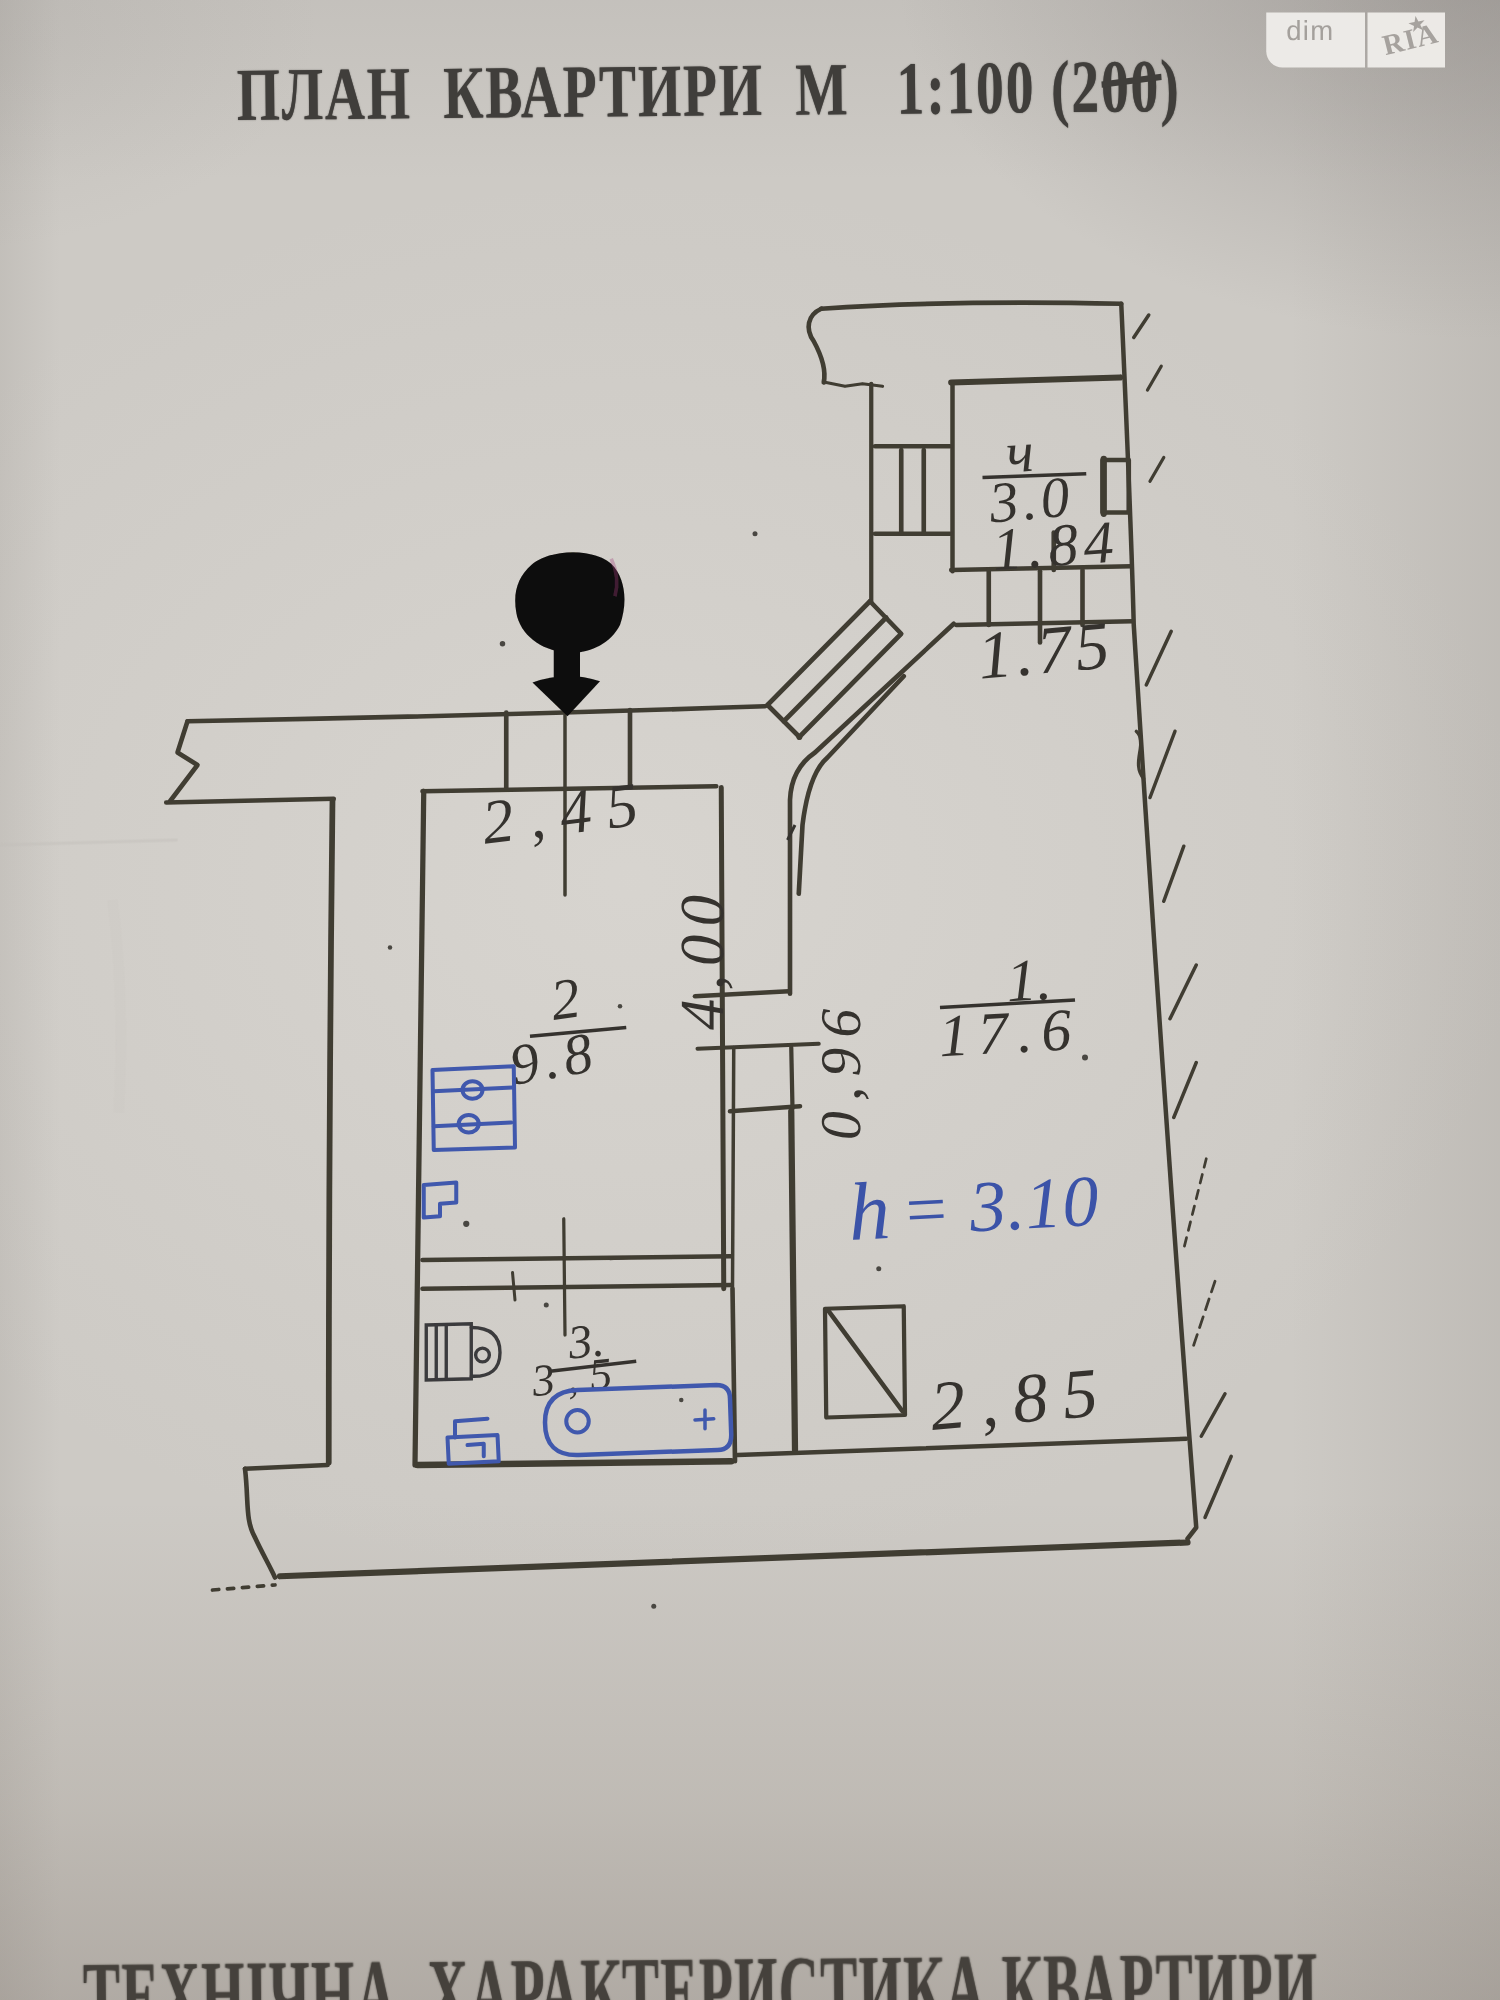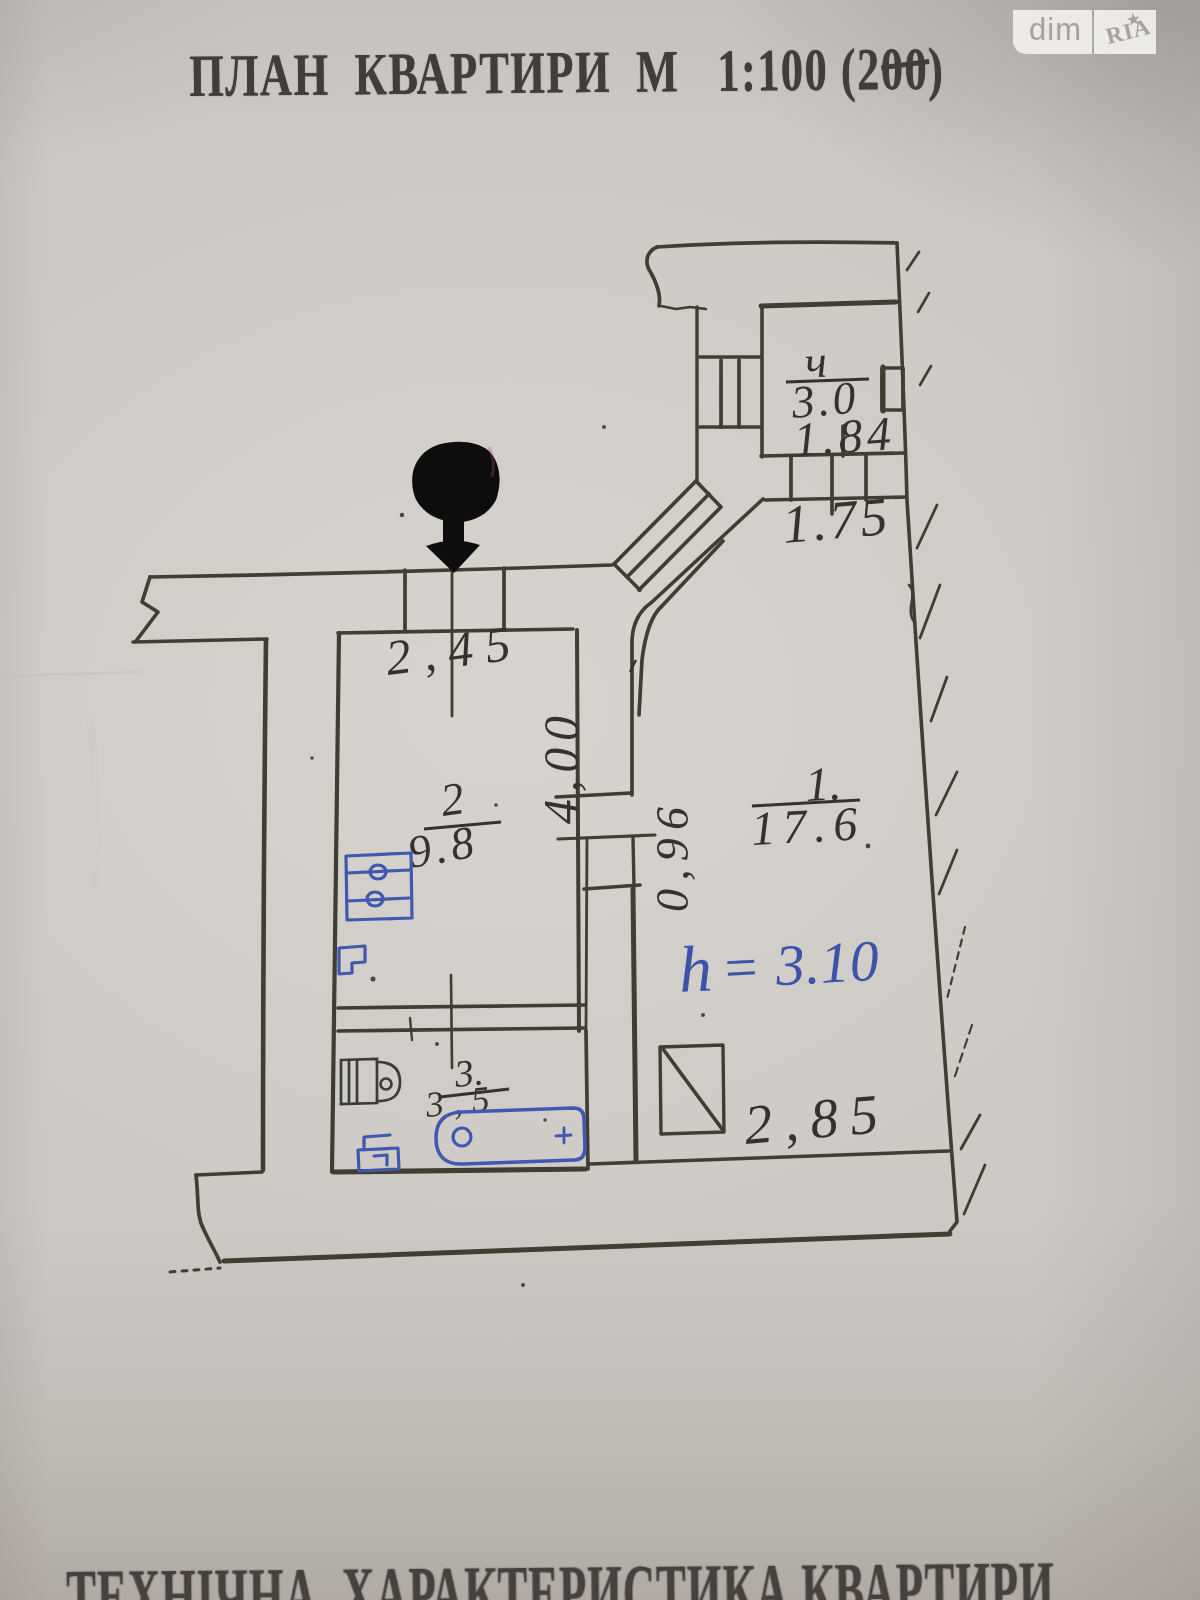--- a/index.html
+++ b/index.html
@@ -18,21 +18,21 @@
     font-family:"Liberation Serif",serif;font-weight:bold;font-size:60px;
     color:#403e3b;letter-spacing:2px;white-space:nowrap;
     transform:rotate(-0.55deg) scaleX(0.74);transform-origin:left top;
     text-shadow:0 0 1.2px rgba(65,63,60,0.9);}
   #title .st{position:relative;}
   #title .st:after{content:"";position:absolute;left:1px;right:-2px;top:26px;height:4.5px;background:#403e3b;transform:rotate(-5deg);}
   #wm{position:absolute;left:1013px;top:10px;width:143px;height:44px;}
   #wm .l{position:absolute;left:0;top:0;width:79px;height:44px;background:rgba(238,236,233,0.96);border-radius:0 0 0 13px;}
   #wm .r{position:absolute;left:81px;top:0;width:62px;height:44px;background:rgba(238,236,233,0.96);}
   #wm .dim{position:absolute;left:16px;top:2px;font-family:"Liberation Sans",sans-serif;
-    font-size:31px;color:#a4a09c;letter-spacing:1px;}
+    font-size:22px;color:#a4a09c;letter-spacing:1px;}
   #wm .ria{position:absolute;left:93px;top:9px;font-family:"Liberation Serif",serif;font-weight:bold;
     font-size:23px;color:#a6a29e;transform:rotate(-14deg);letter-spacing:1px;}
   #wm .star{position:absolute;left:113px;top:-1px;font-size:17px;color:#a6a29e;transform:rotate(-10deg);}
   #bottom{position:absolute;left:66px;top:1552px;
     font-family:"Liberation Serif",serif;font-weight:bold;font-size:78px;
     color:#45413c;letter-spacing:2px;white-space:nowrap;
     transform:rotate(-0.5deg) scaleX(0.569);transform-origin:left top;
     text-shadow:0 0 2px rgba(69,65,60,0.9);filter:blur(0.4px);}
   svg{position:absolute;left:0;top:0;}
   .hw{font-family:"Liberation Serif",serif;font-style:italic;fill:#35332f;}

